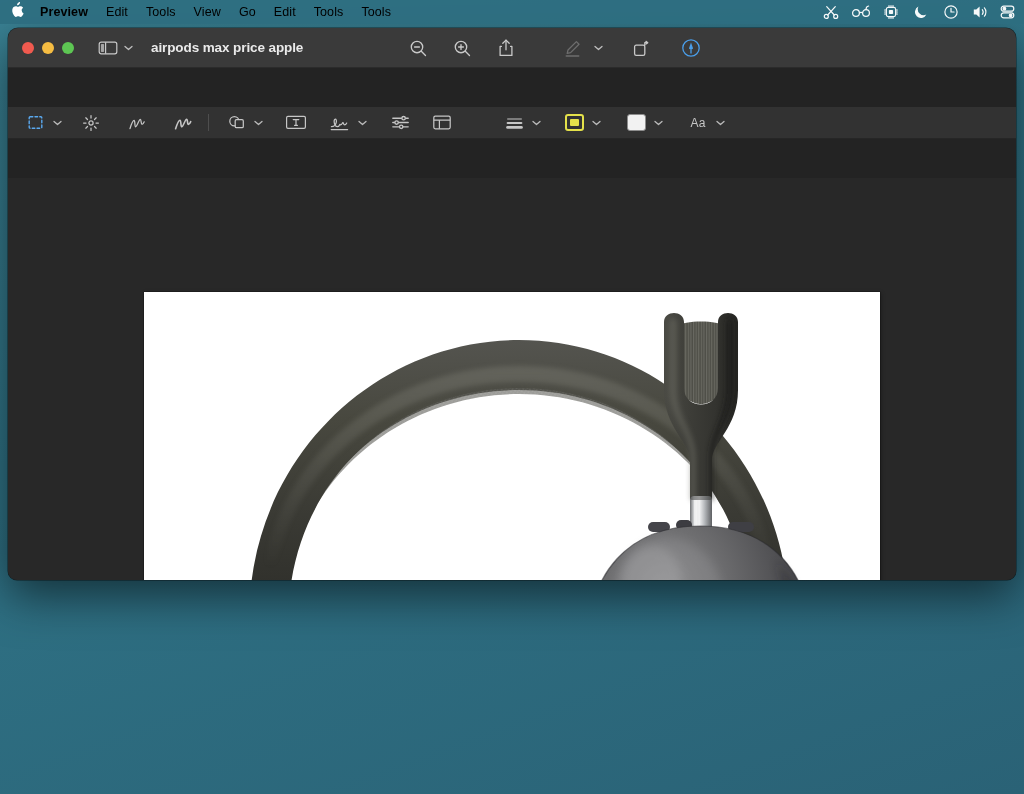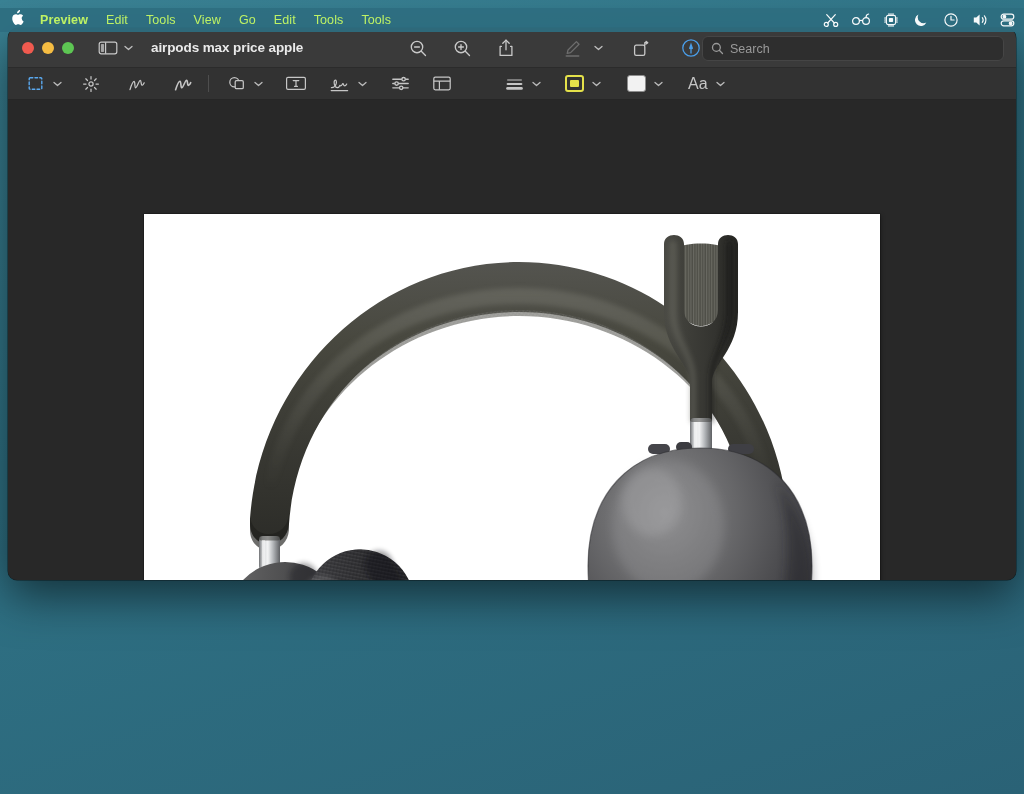--- a/index.html
+++ b/index.html
@@ -14,25 +14,25 @@
   
   #desktop {
     position: relative;
     width: 1024px; height: 794px;
     background: linear-gradient(160deg, #3a8294 0%, #2f7285 40%, #2a6276 100%);
     overflow: hidden;
   }
 
   
   #menubar {
-    position: absolute; top: 8px; left: 0;
+    position: absolute; top: 0; left: 0;
     width: 1024px; height: 24px;
     background: rgba(46,110,128,0.92);
     display: flex; align-items: center;
-    color: #bef264;
+    color: #000000;
     font-size: 12.5px;
     padding: 0 6px 0 10px;
     z-index: 50;
   }
   #menubar .apple {
     font-size: 15px; line-height: 1;
     margin-right: 12px; margin-top: -2px;
   }
   .menu-item {
     padding: 0 9px;
@@ -55,21 +55,21 @@
 
   
   #window {
     position: absolute;
     left: 8px; top: 28px;
     width: 1008px; height: 552px;
     background: #232323;
     border-radius: 10px 10px 9px 9px;
     box-shadow: 0 16px 46px rgba(0,0,0,0.55), 0 0 0 0.5px rgba(0,0,0,0.6);
     overflow: hidden;
-    display: flex; flex-direction: column;
+    display: flex; flex-direction: column; gap: 39px;
   }
 
   
   #titlebar {
     height: 40px;
     background: #3a3a3a;
     display: flex; align-items: center;
     padding: 0 10px 0 14px;
     flex: none;
     position: relative;
@@ -163,21 +163,21 @@
     background: #323232;
   }
   .swatch-inner { width: 9px; height: 7px; background: #e4e14a; border-radius: 1px; }
   .swatch-white {
     width: 19px; height: 17px;
     background: #f2f2f2;
     border: 0.5px solid #8d8d8d;
     border-radius: 3px;
   }
   .aa-label {
-    color: #c6c6c6; font-size: 16px;
+    color: #c6c6c6; font-size: 12px;
     letter-spacing: 0.2px;
     padding: 0 2px;
   }
 
   
   #canvas {
     flex: 1;
     background: #282828;
     position: relative;
     display: flex; align-items: flex-start; justify-content: center;
@@ -336,29 +336,20 @@
         </div>
         <div class="tb-btn active-blue" style="margin-left:6px">
           <svg width="22" height="22" viewBox="0 0 22 22" fill="none" stroke="currentColor" stroke-width="1.3">
             <circle cx="11" cy="11" r="8.2"></circle>
             <path d="M11 5.6l2.1 5.8-2.1 1.6-2.1-1.6z" fill="currentColor" stroke="none"></path>
             <path d="M11 13.4v2.6" stroke-linecap="round"></path>
           </svg>
         </div>
       </div>
 
-      <div id="search-wrap">
-        <span class="si">
-          <svg width="13" height="13" viewBox="0 0 13 13" fill="none" stroke="currentColor" stroke-width="1.3">
-            <circle cx="5.4" cy="5.4" r="3.9"></circle>
-              <path d="M8.3 8.3l3.2 3.2" stroke-linecap="round"></path>
-          </svg>
-        </span>
-        <input id="search-input" type="text" placeholder="Search" style="">
-      </div>
     </div>
 
     <div id="markup-toolbar">
 
       <div class="mk-btn selected">
         <svg width="17" height="17" viewBox="0 0 17 17" fill="none" stroke="currentColor" stroke-width="1.4" stroke-linecap="round" stroke-dasharray="2.6 2.2">
           <rect x="2.2" y="2.8" width="12.6" height="11.4" rx="1"></rect>
         </svg>
       </div>
       <div class="mk-chev">

